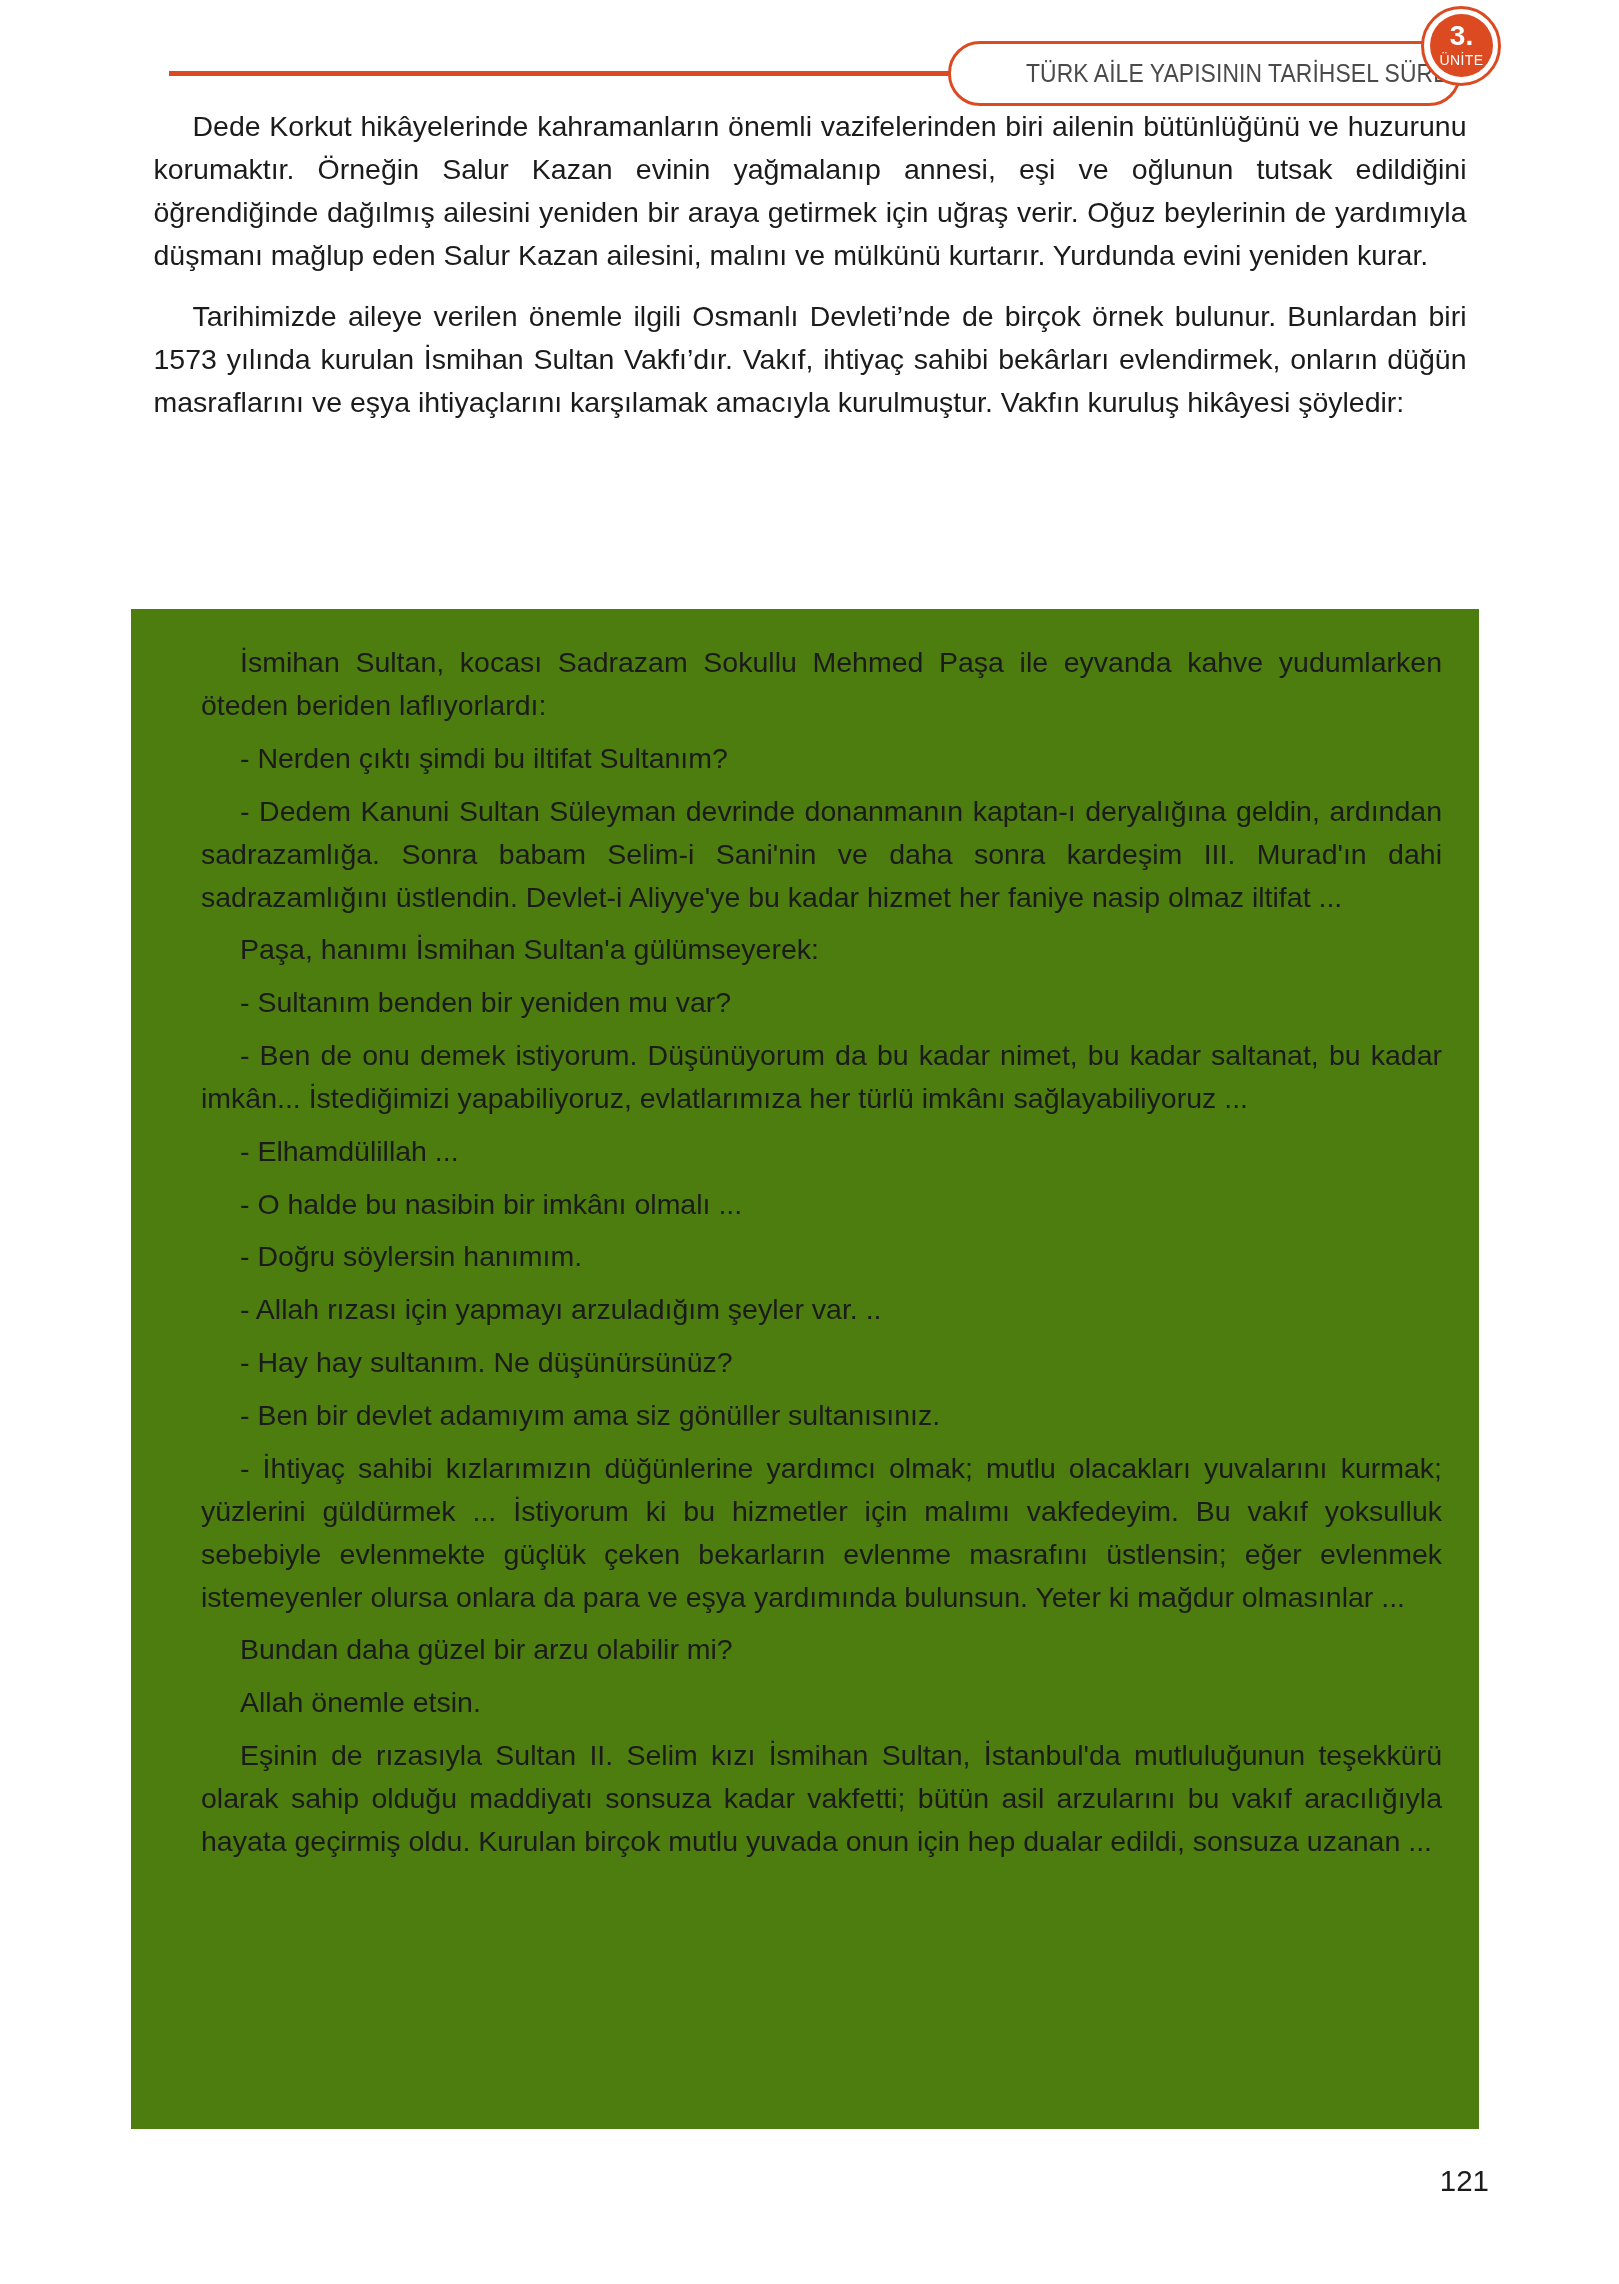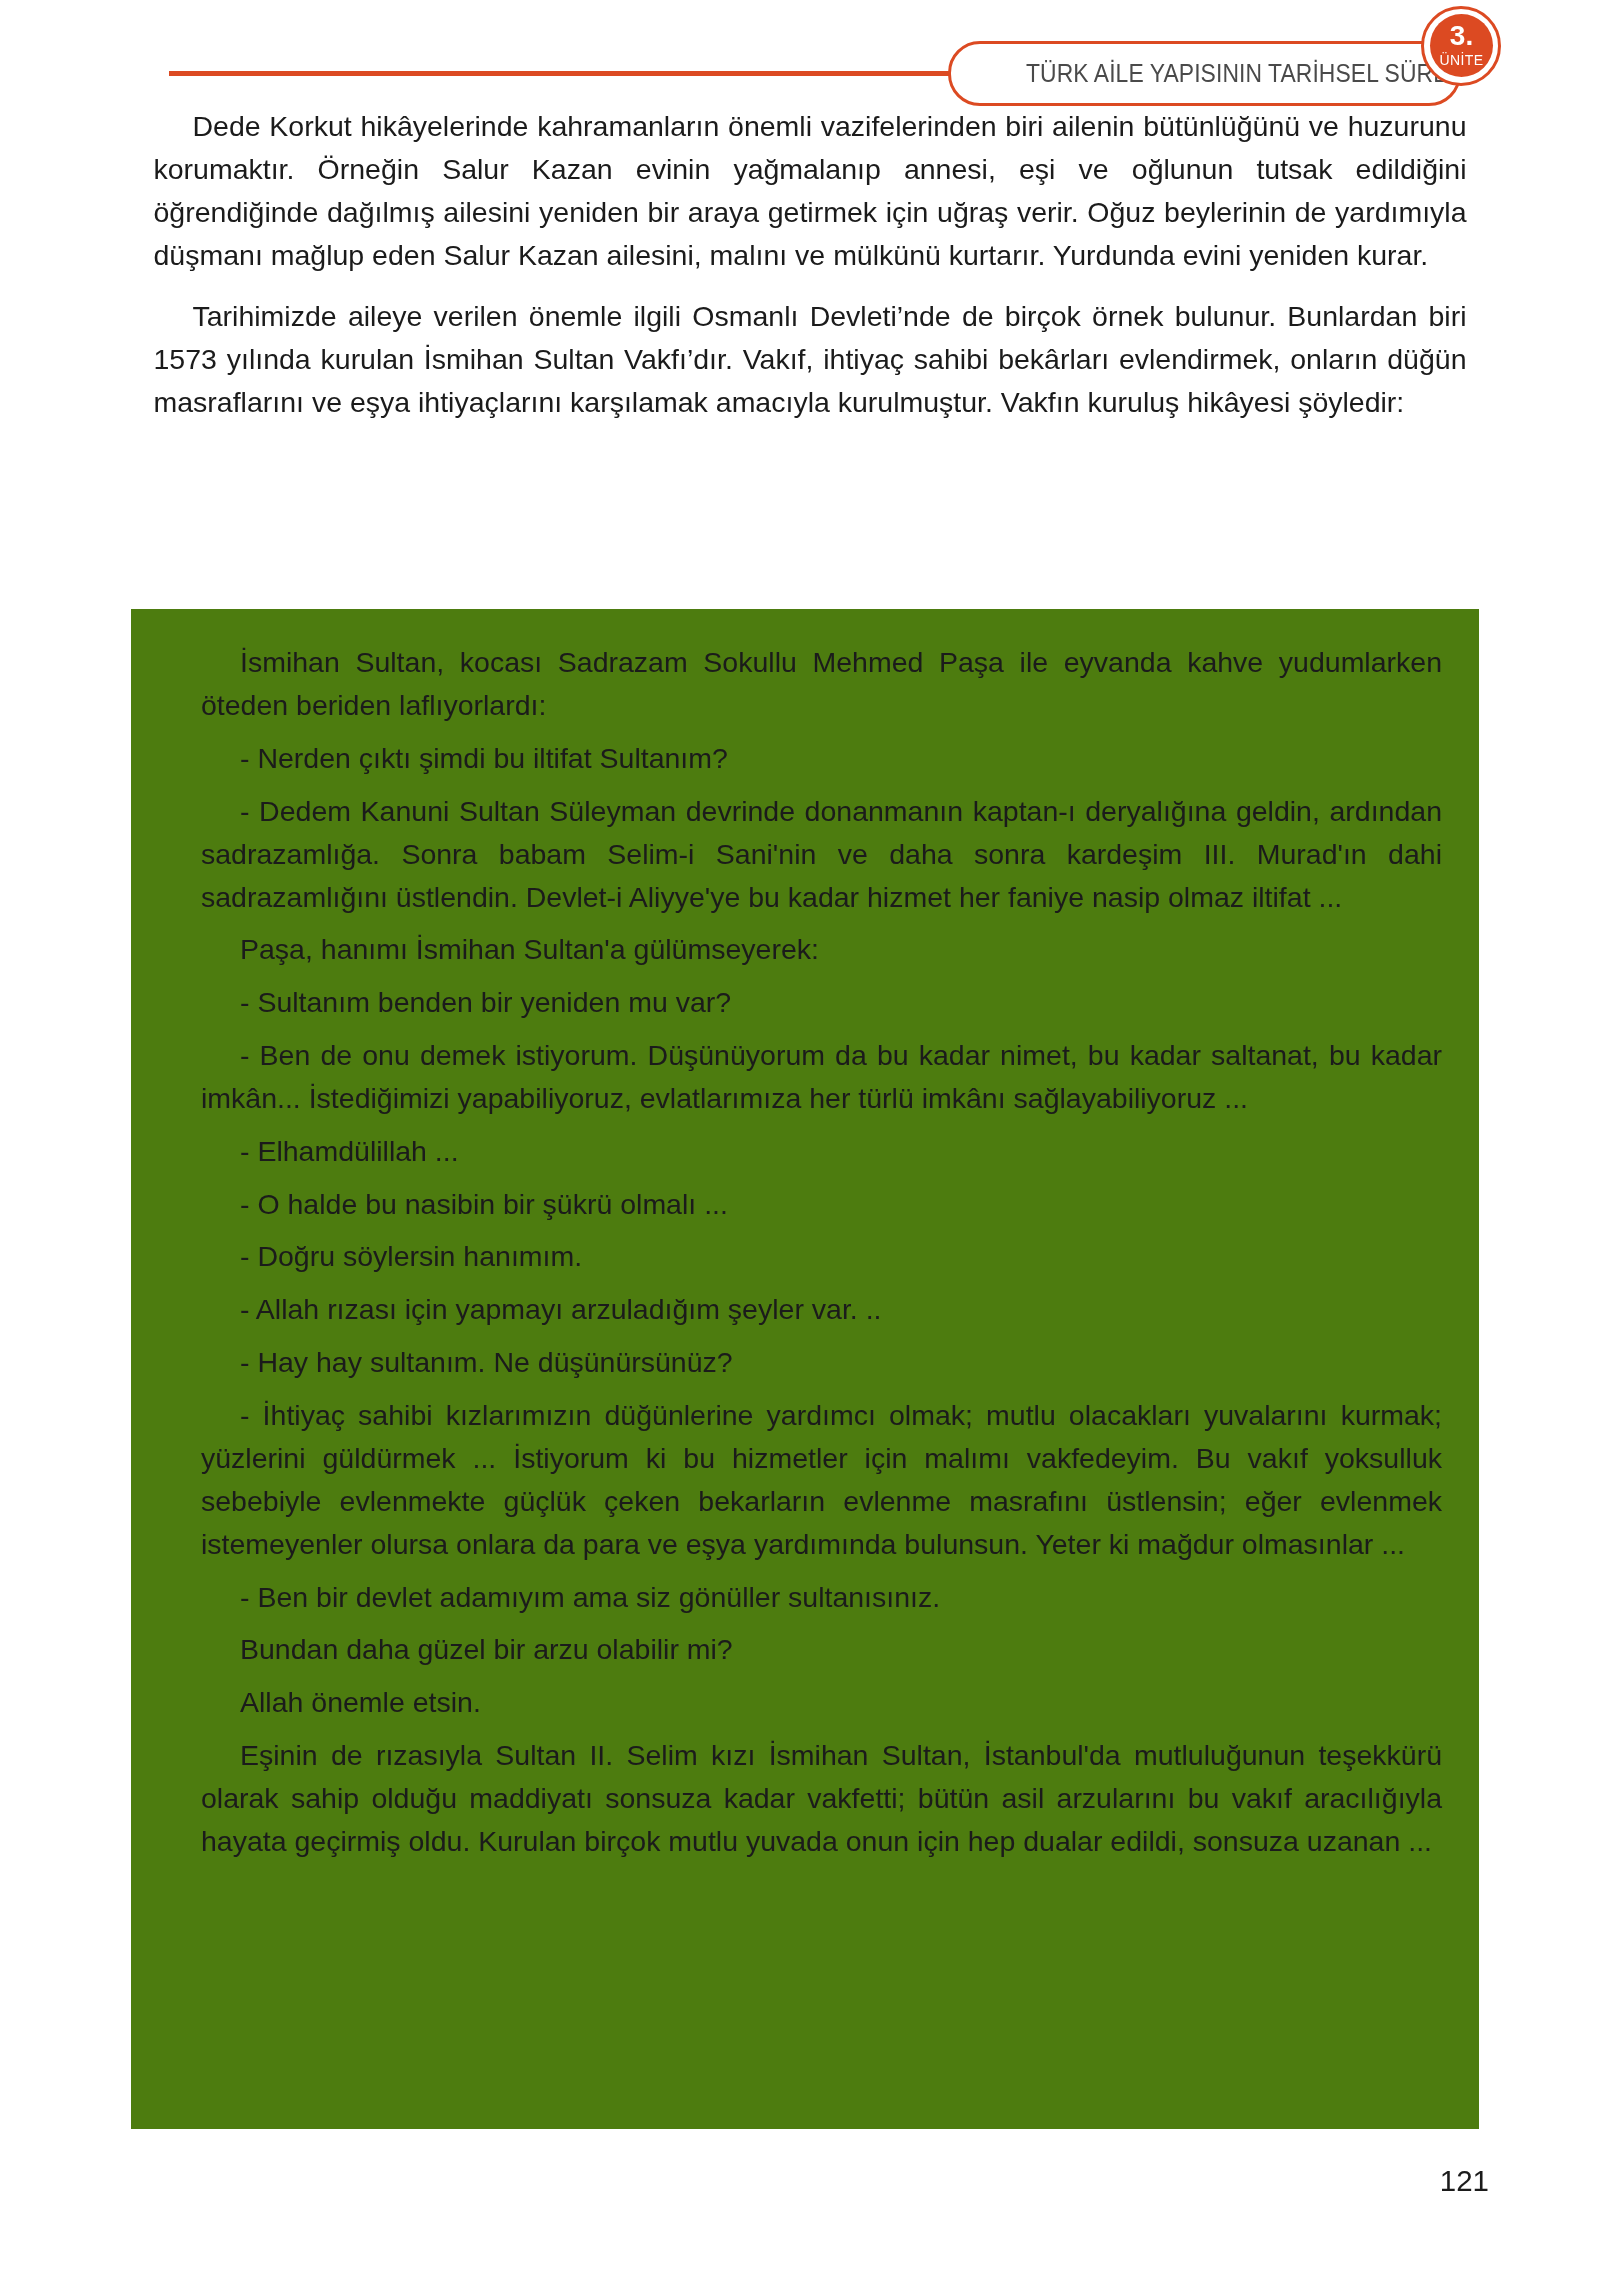--- a/index.html
+++ b/index.html
@@ -205,26 +205,26 @@
 
   <div class="story-box" style="background: #4d7c0f;">
     <div class="story-inner">
       <p class="para">İsmihan Sultan, kocası Sadrazam Sokullu Mehmed Paşa ile eyvanda kahve yudumlarken öteden beriden laflıyorlardı:</p>
       <p class="para">- Nerden çıktı şimdi bu iltifat Sultanım?</p>
       <p class="para">- Dedem Kanuni Sultan Süleyman devrinde donanmanın kaptan-ı deryalığına geldin, ardından sadrazamlığa. Sonra babam Selim-i Sani'nin ve daha sonra kardeşim III. Murad'ın dahi sadrazamlığını üstlendin. Devlet-i Aliyye'ye bu kadar hizmet her faniye nasip olmaz iltifat ...</p>
       <p class="para">Paşa, hanımı İsmihan Sultan'a gülümseyerek:</p>
       <p class="para">- Sultanım benden bir yeniden mu var?</p>
       <p class="para">- Ben de onu demek istiyorum. Düşünüyorum da bu kadar nimet, bu kadar saltanat, bu kadar imkân... İstediğimizi yapabiliyoruz, evlatlarımıza her türlü imkânı sağlayabiliyoruz ...</p>
       <p class="para">- Elhamdülillah ...</p>
-      <p class="para">- O halde bu nasibin bir şükrü olmalı ...</p>
+      <p class="para">- O halde bu nasibin bir imkânı olmalı ...</p>
       <p class="para">- Doğru söylersin hanımım.</p>
       <p class="para">- Allah rızası için yapmayı arzuladığım şeyler var. ..</p>
       <p class="para">- Hay hay sultanım. Ne düşünürsünüz?</p>
+      <p class="para">- Ben bir devlet adamıyım ama siz gönüller sultanısınız.</p>
       <p class="para">- İhtiyaç sahibi kızlarımızın düğünlerine yardımcı olmak; mutlu olacakları yuvalarını kurmak; yüzlerini güldürmek ... İstiyorum ki bu hizmetler için malımı vakfedeyim. Bu vakıf yoksulluk sebebiyle evlenmekte güçlük çeken bekarların evlenme masrafını üstlensin; eğer evlenmek istemeyenler olursa onlara da para ve eşya yardımında bulunsun. Yeter ki mağdur olmasınlar ...</p>
-      <p class="para">- Ben bir devlet adamıyım ama siz gönüller sultanısınız.</p>
       <p class="para">Bundan daha güzel bir arzu olabilir mi?</p>
       <p class="para">Allah önemle etsin.</p>
       <p class="para">Eşinin de rızasıyla Sultan II. Selim kızı İsmihan Sultan, İstanbul'da mutluluğunun teşekkürü olarak sahip olduğu maddiyatı sonsuza kadar vakfetti; bütün asil arzularını bu vakıf aracılığıyla hayata geçirmiş oldu. Kurulan birçok mutlu yuvada onun için hep dualar edildi, sonsuza uzanan ...</p>
     </div>
   </div>
 
   <div class="page-number">121</div>
 
 </div>
 

